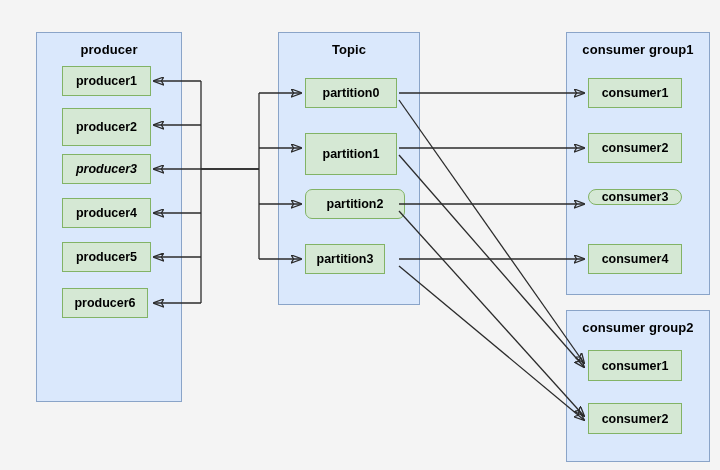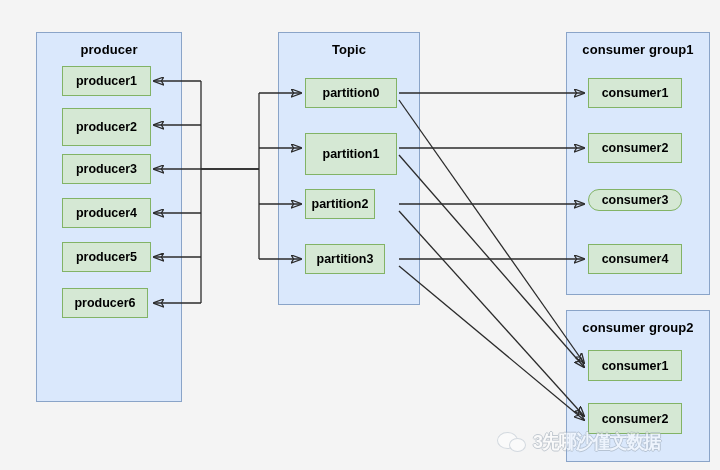--- a/index.html
+++ b/index.html
@@ -116,21 +116,21 @@
 
   <div class="group" style="left:36px; top:32px; width:146px; height:370px;">
     <div class="group-title" style="top:9px;">producer</div>
   </div>
   <div class="node" style="left:62px; top:66px; width:89px; height:30px;">
     <span>producer1</span>
   </div>
   <div class="node" style="left:62px; top:108px; width:89px; height:38px;">
     <span>producer2</span>
   </div>
-  <div class="node" style="left:62px; top:154px; width:89px; height:30px;">
+  <div class="node" style="left:62px; top:154px; width:89px; height:30px;font-style:italic;">
     <span>producer3</span>
   </div>
   <div class="node" style="left:62px; top:198px; width:89px; height:30px;">
     <span>producer4</span>
   </div>
   <div class="node" style="left:62px; top:242px; width:89px; height:30px;">
     <span>producer5</span>
   </div>
   <div class="node" style="left:62px; top:288px; width:86px; height:30px;">
     <span>producer6</span>
@@ -138,37 +138,37 @@
 
   <div class="group" style="left:278px; top:32px; width:142px; height:273px;">
     <div class="group-title" style="top:9px;">Topic</div>
   </div>
   <div class="node" style="left:305px; top:78px; width:92px; height:30px;">
     <span>partition0</span>
   </div>
   <div class="node" style="left:305px; top:133px; width:92px; height:42px;">
     <span>partition1</span>
   </div>
-  <div class="node" style="left:305px; top:189px; width:70px; height:30px;">
+  <div class="node" style="left:305px; top:189px; width:100px; height:30px;border-radius:7px;">
     <span>partition2</span>
   </div>
   <div class="node" style="left:305px; top:244px; width:80px; height:30px;">
     <span>partition3</span>
   </div>
 
   <div class="group" style="left:566px; top:32px; width:144px; height:263px;text-decoration:underline;">
     <div class="group-title" style="top:9px;">consumer group1</div>
   </div>
   <div class="node" style="left:588px; top:78px; width:94px; height:30px;">
     <span>consumer1</span>
   </div>
   <div class="node" style="left:588px; top:133px; width:94px; height:30px;">
     <span>consumer2</span>
   </div>
-  <div class="node" style="left:588px; top:189px; width:94px; height:22px;border-radius:11px;">
+  <div class="node" style="left:588px; top:189px; width:94px; height:16px;border-radius:11px;">
     <span>consumer3</span>
   </div>
   <div class="node" style="left:588px; top:244px; width:94px; height:30px;">
     <span>consumer4</span>
   </div>
 
   <div class="group" style="left:566px; top:310px; width:144px; height:152px;">
     <div class="group-title" style="top:9px;">consumer group2</div>
   </div>
   <div class="node" style="left:588px; top:350px; width:94px; height:31px;">
@@ -223,21 +223,14 @@
       <path d="M399,100 L584,363" marker-end="url(#ah)"></path>
 
       <path d="M399,155 L584,367" marker-end="url(#ah)"></path>
 
       <path d="M399,211 L584,416" marker-end="url(#ah)"></path>
 
       <path d="M399,266 L584,420" marker-end="url(#ah)"></path>
     </g>
   </svg>
 
-  <div id="watermark">
-    <div class="wm-logo">
-      <div class="b1"></div>
-      <div class="b2"></div>
-    </div>
-    <div class="wm-text">3先哪沙僅文数据</div>
-  </div>
 
 </div>
 
 </body></html>

